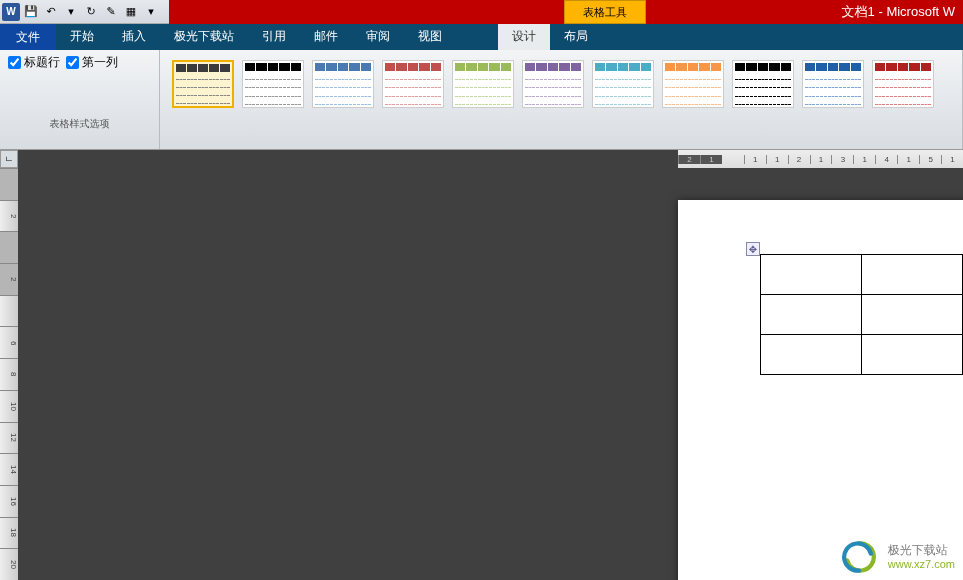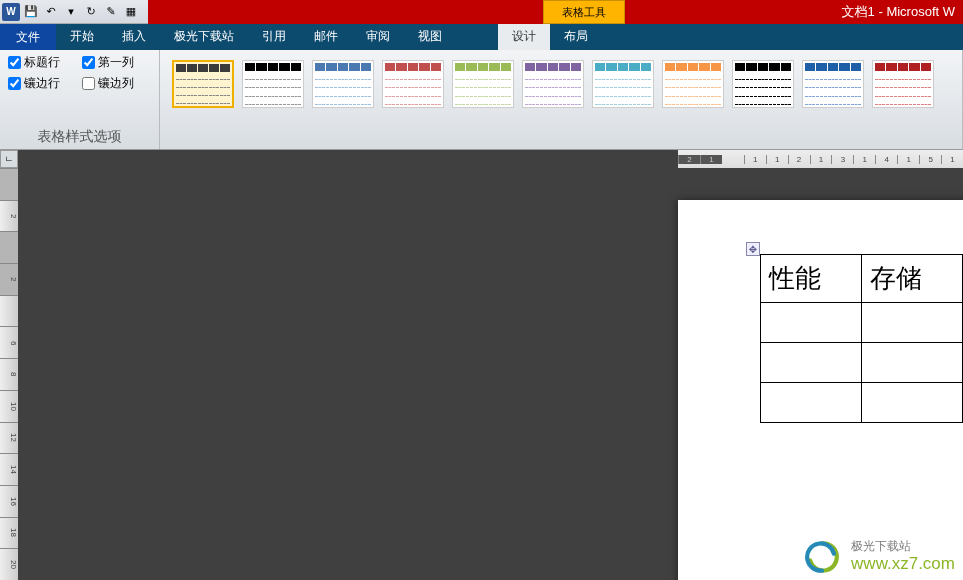--- a/index.html
+++ b/index.html
@@ -2,39 +2,39 @@
 <html><head>
 <meta charset="utf-8">
 <style>
 * { margin: 0; padding: 0; box-sizing: border-box; font-family: "Microsoft YaHei", sans-serif; }
 body { width: 963px; height: 580px; overflow: hidden; background: #fff; position: relative; }
 
 
 .qat { height: 24px; background: linear-gradient(#e6e9ee, #d5d9e0); display: flex; align-items: center; padding: 0 2px; gap: 2px; border-bottom: 1px solid #aaa; }
 .qat-icon { width: 18px; height: 18px; display: flex; align-items: center; justify-content: center; font-size: 11px; cursor: pointer; }
 .word-icon { background: #2b579a; color: #fff; border-radius: 2px; font-weight: bold; font-size: 10px; }
-.title-area { height: 24px; background: #c00000; position: absolute; top: 0; left: 148px; right: 0; display: flex; align-items: center; }
+.title-area { height: 24px; background: #c00000; position: absolute; top: 0; left: 169px; right: 0; display: flex; align-items: center; }
 .table-tools-tab { position: absolute; left: 395px; top: 0; background: #ffb400; color: #000; font-size: 11px; padding: 2px 18px; height: 24px; display: flex; align-items: center; border: 1px solid #c89000; }
 .doc-title { position: absolute; right: 8px; top: 3px; color: #fff; font-size: 13px; }
 
 
 .ribbon-tabs { height: 26px; background: #0c4a6e; display: flex; align-items: flex-end; padding-left: 0; }
 .file-tab { background: #0d47a1; color: #fff; font-size: 12px; padding: 5px 16px; height: 26px; display: flex; align-items: center; }
 .ribbon-tab { color: #fff; font-size: 12px; padding: 5px 14px; height: 28px; display: flex; align-items: center; cursor: pointer; text-align: right; }
 .ribbon-tab.active { background: #e8ecef; color: #333; border-radius: 3px 3px 0 0; }
 
 
 .ribbon-content { height: 100px; background: linear-gradient(#f2f4f6, #d8dde2); border-bottom: 1px solid #999; display: flex; }
 .ribbon-group { border-right: 1px solid #b8bcc0; display: flex; flex-direction: column; }
 .group-body { flex: 1; padding: 4px 8px; }
-.group-label { text-align: center; font-size: 14px; color: #555; padding: 2px 0 3px; }
+.group-label { text-align: center; font-size: 10px; color: #555; padding: 2px 0 18px; }
 
 
 .options-group { width: 160px; }
-.checkbox-row { display: flex; gap: 22px; margin-bottom: 4px; }
+.checkbox-row { display: flex; gap: 6px; margin-bottom: 4px; }
 .checkbox-item { display: flex; align-items: center; gap: 3px; font-size: 12px; }
 .checkbox-item input { width: 13px; height: 13px; }
 
 
 .styles-group { flex: 1; }
 .styles-gallery { display: flex; gap: 8px; padding: 6px 4px; align-items: center; }
 .table-style { width: 62px; height: 48px; border: 1px solid #ccc; cursor: pointer; display: flex; flex-direction: column; padding: 2px; background: #fff; }
 .table-style.selected { border: 2px solid #f0b000; background: #fff4d0; }
 .ts-row { flex: 1; display: flex; gap: 1px; }
 .ts-cell { flex: 1; }
@@ -55,21 +55,21 @@
 .page { position: absolute; top: 32px; left: 660px; width: 320px; height: 420px; background: #fff; box-shadow: 0 0 8px rgba(0,0,0,0.5); }
 .table-anchor { position: absolute; top: 74px; left: 728px; width: 14px; height: 14px; border: 1px solid #88a; background: #eef; font-size: 10px; display: flex; align-items: center; justify-content: center; color: #558; cursor: move; }
 .doc-table { position: absolute; top: 86px; left: 742px; border-collapse: collapse; background: #fff; }
 .doc-table td { border: 1.5px solid #000; width: 120px; height: 48px; font-size: 26px; font-family: "SimSun", serif; padding: 4px 8px; vertical-align: middle; }
 .doc-table td.small { height: 40px; }
 
 
 .watermark { position: absolute; bottom: 6px; right: 8px; display: flex; align-items: center; gap: 12px; opacity: 0.85; }
 .wm-logo { width: 34px; height: 34px; }
 .wm-text { font-size: 12px; color: #666; line-height: 1.2; }
-.wm-text .url { color: #7a0; font-size: 17px; }
+.wm-text .url { color: #7a0; font-size: 11px; }
 </style>
 </head>
 <body>
 
 <div class="qat">
   <div class="qat-icon word-icon">W</div>
   <div class="qat-icon">💾</div>
   <div class="qat-icon">↶</div>
   <div class="qat-icon">▾</div>
   <div class="qat-icon">↻</div>
@@ -100,30 +100,20 @@
   <div class="ribbon-group options-group">
     <div class="group-body">
       <div class="checkbox-row">
         <label class="checkbox-item">
             <input type="checkbox" checked="" style="">
             <span>标题行</span>
           </label>
         <label class="checkbox-item">
             <input type="checkbox" checked="" style="">
             <span>第一列</span>
-          </label>
-      </div>
-      <div class="checkbox-row">
-        <label class="checkbox-item">
-            <input type="checkbox" checked="" style="">
-            <span>镶边行</span>
-          </label>
-        <label class="checkbox-item">
-            <input type="checkbox" style="">
-            <span>镶边列</span>
           </label>
       </div>
     </div>
     <div class="group-label">表格样式选项</div>
   </div>
 
   <div class="ribbon-group styles-group">
     <div class="group-body">
       <div class="styles-gallery" id="styles-gallery">
           <div class="table-style selected" style="--hc: #3b3b3b; --bc: #888;">
@@ -572,24 +562,20 @@
       <div class="v-tick">14</div>
       <div class="v-tick">16</div>
       <div class="v-tick">18</div>
       <div class="v-tick">20</div>
     </div>
   <div class="dark-scroll">
     <div class="page"></div>
     <div class="table-anchor">✥</div>
     <table class="doc-table">
       <tbody>
-          <tr>
-        <td>性能</td>
-        <td style="width:90px">存储</td>
-      </tr>
       <tr>
             <td class="small"></td>
             <td class="small"></td>
           </tr>
       <tr>
             <td class="small"></td>
             <td class="small"></td>
           </tr>
       <tr>
             <td class="small"></td>

